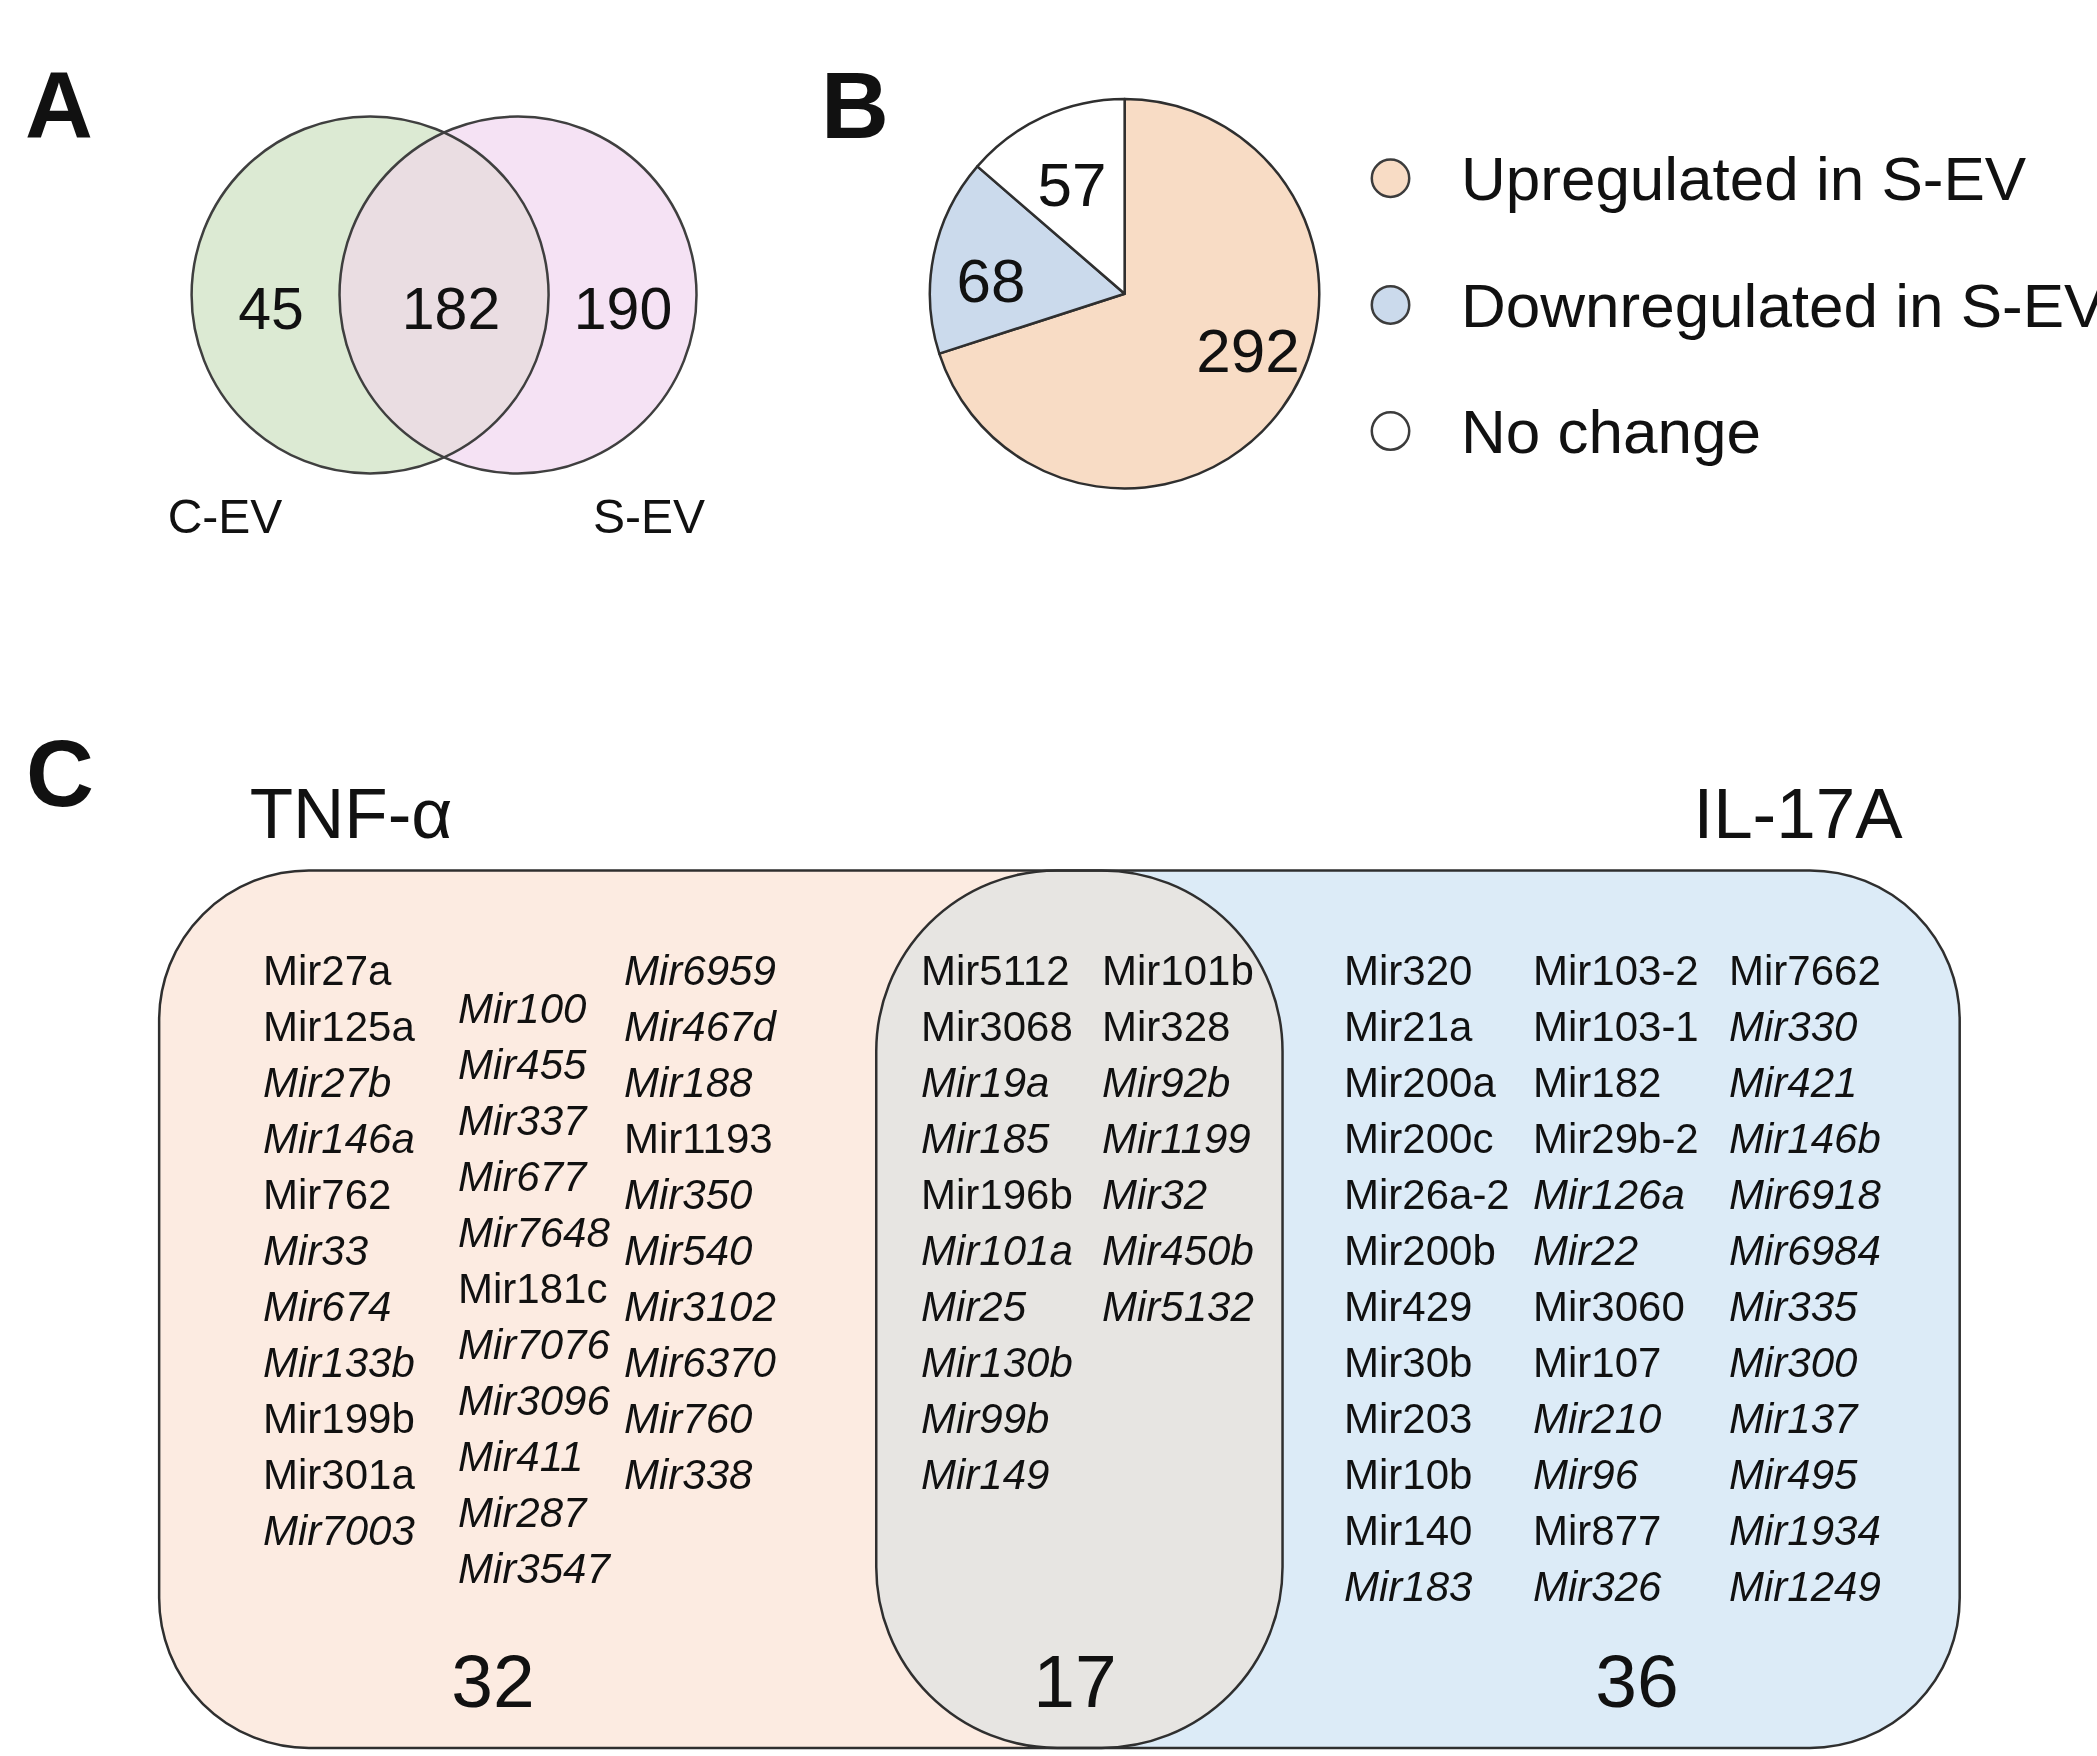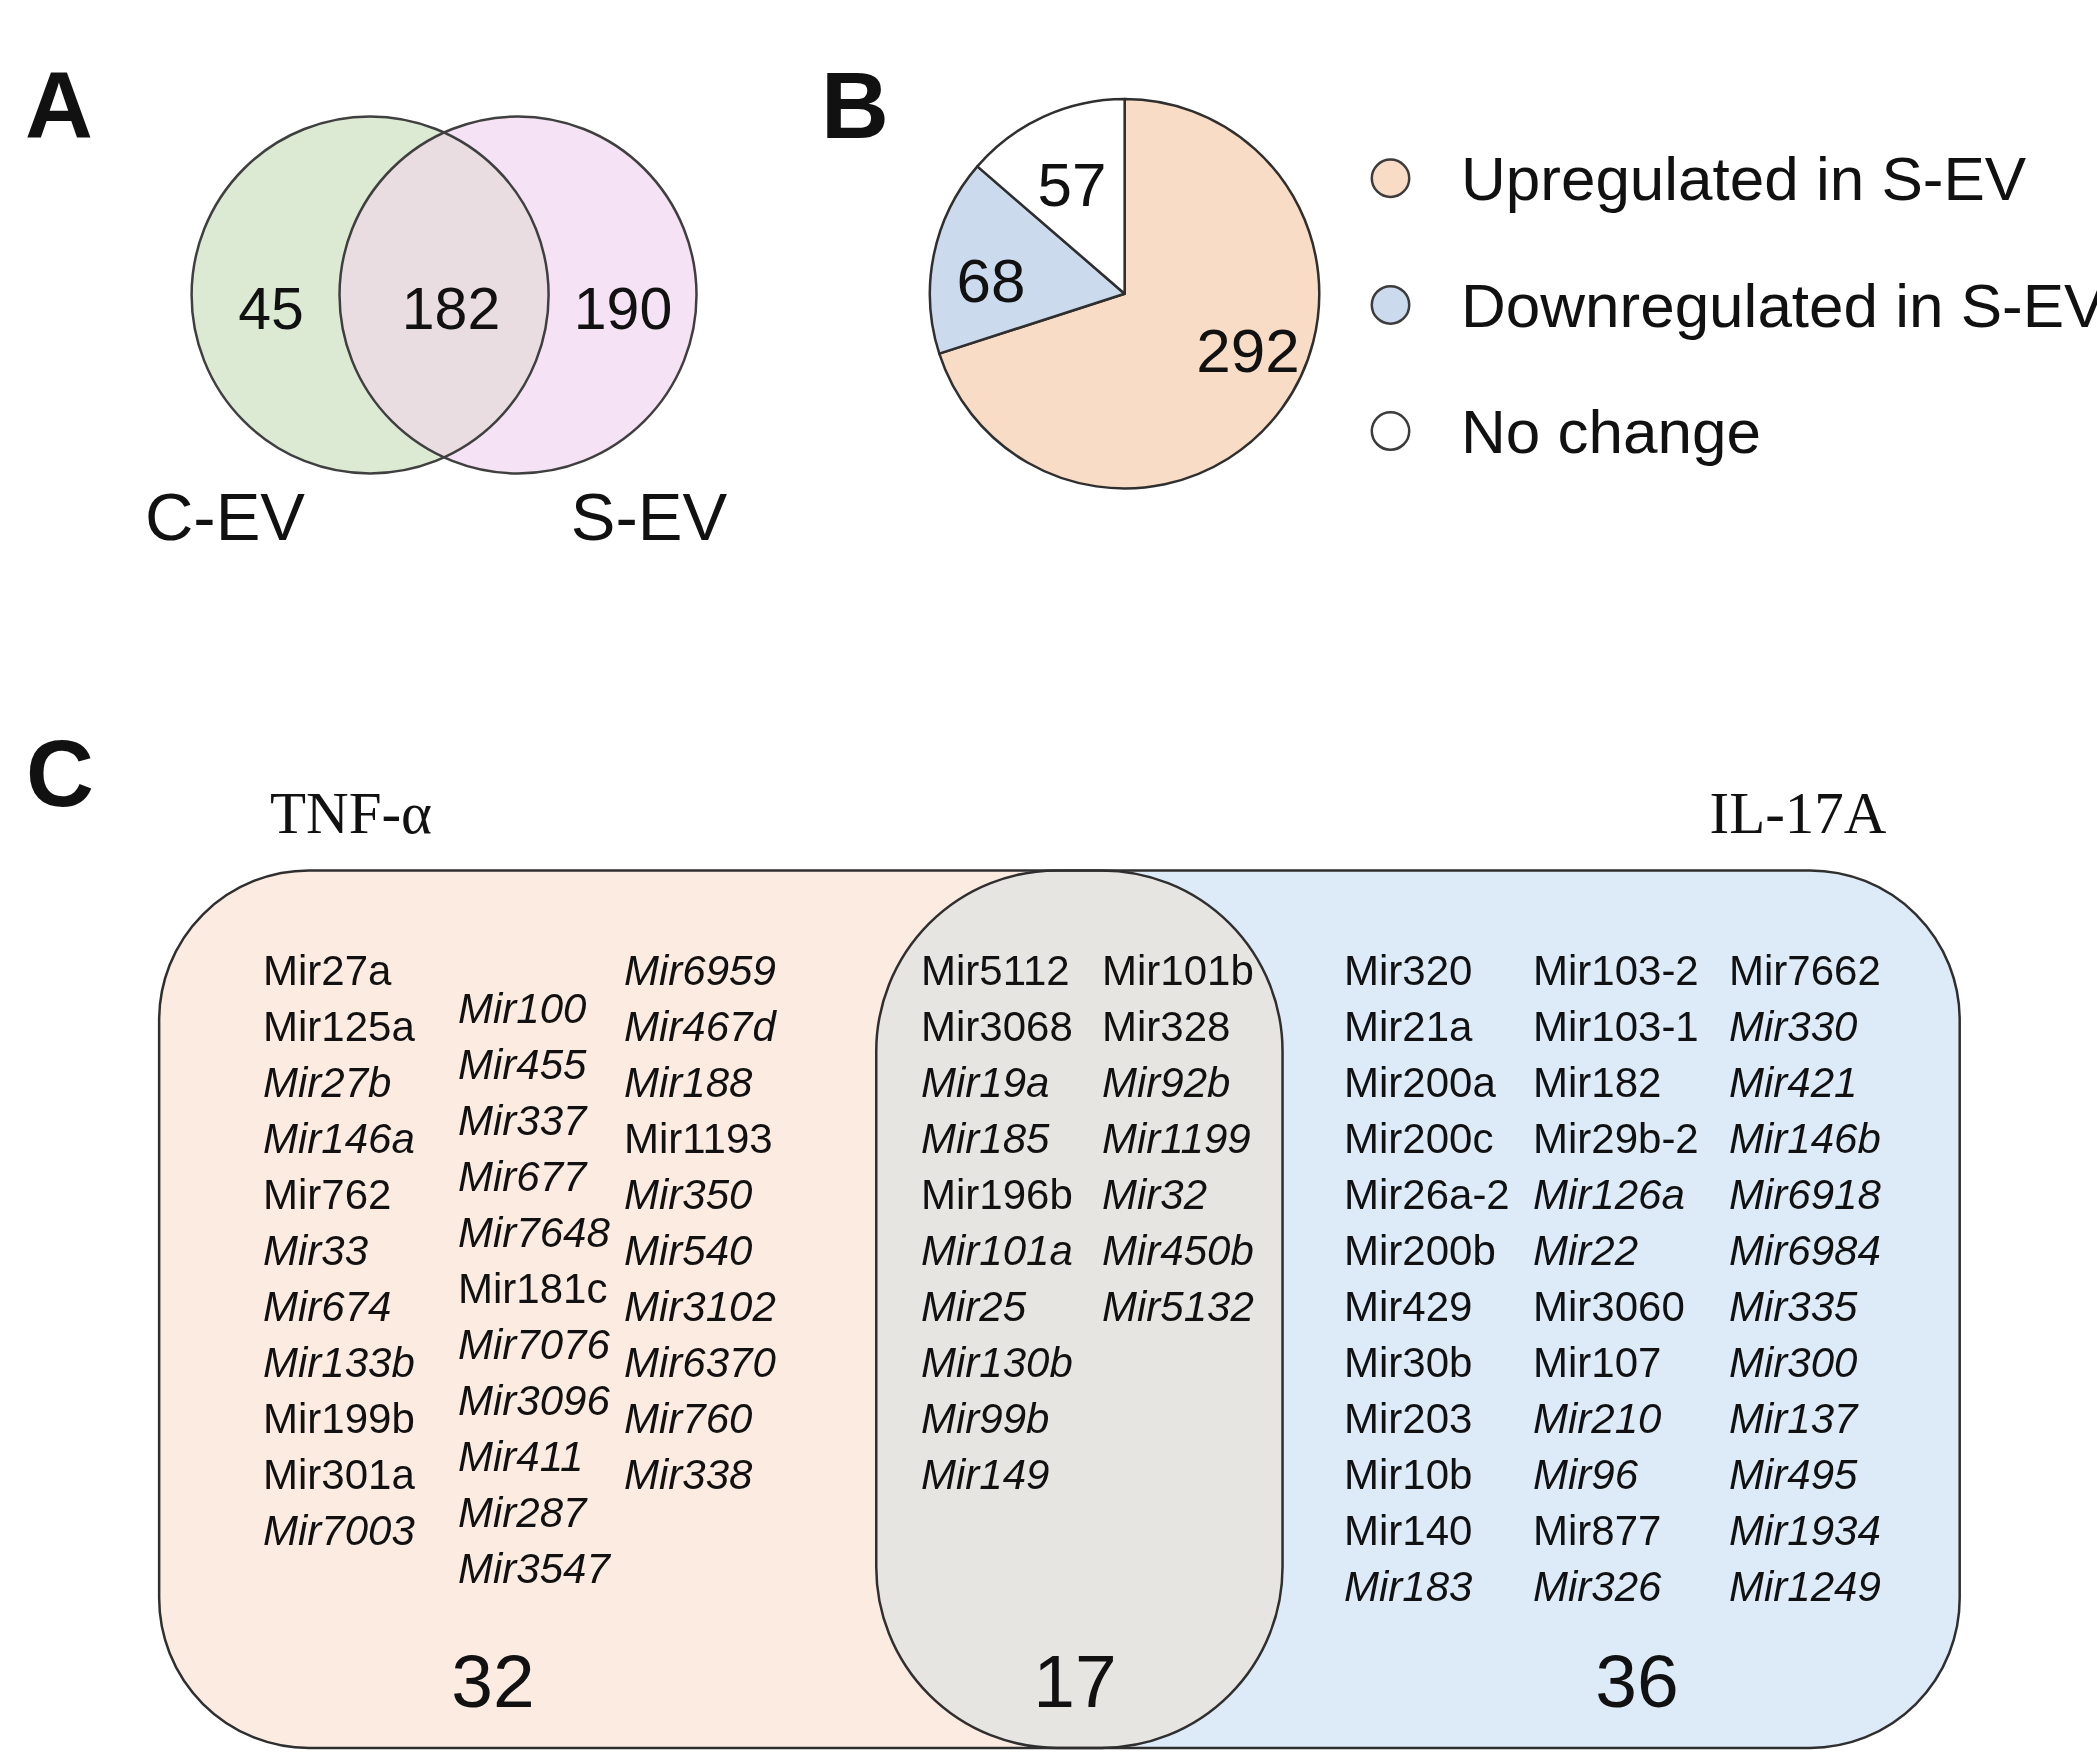--- a/index.html
+++ b/index.html
@@ -3,24 +3,24 @@
 <meta charset="utf-8">
 <style>
   html,body{margin:0;padding:0;background:#ffffff;}
   #canvas{position:relative;width:2097px;height:1757px;background:#ffffff;overflow:hidden;
           font-family:"Liberation Sans", sans-serif;color:#111;}
   .abs{position:absolute;}
   .ctr{transform:translate(-50%,-50%);white-space:nowrap;margin-top:8px;}
   .vctr{transform:translateY(-50%);white-space:nowrap;}
   .panel-letter{font-size:94px;font-weight:700;line-height:1;}
   .venn-num{font-size:59px;}
-  .venn-label{font-size:67px;}
+  .venn-label{font-size:48px;}
   .pie-num{font-size:62px;}
   .legend-label{font-size:62px;}
-  .c-title{font-size:59px;font-family:Liberation Serif, serif;}
+  .c-title{font-size:71px;}
   .c-count{font-size:75px;}
   .mcol{position:absolute;width:212px;}
   .mrow{height:56px;display:flex;align-items:center;font-size:42px;line-height:1;}
   .it{font-style:italic;}
   svg{position:absolute;left:0;top:0;}
 </style>
 </head>
 <body>
 
 <div id="canvas">

